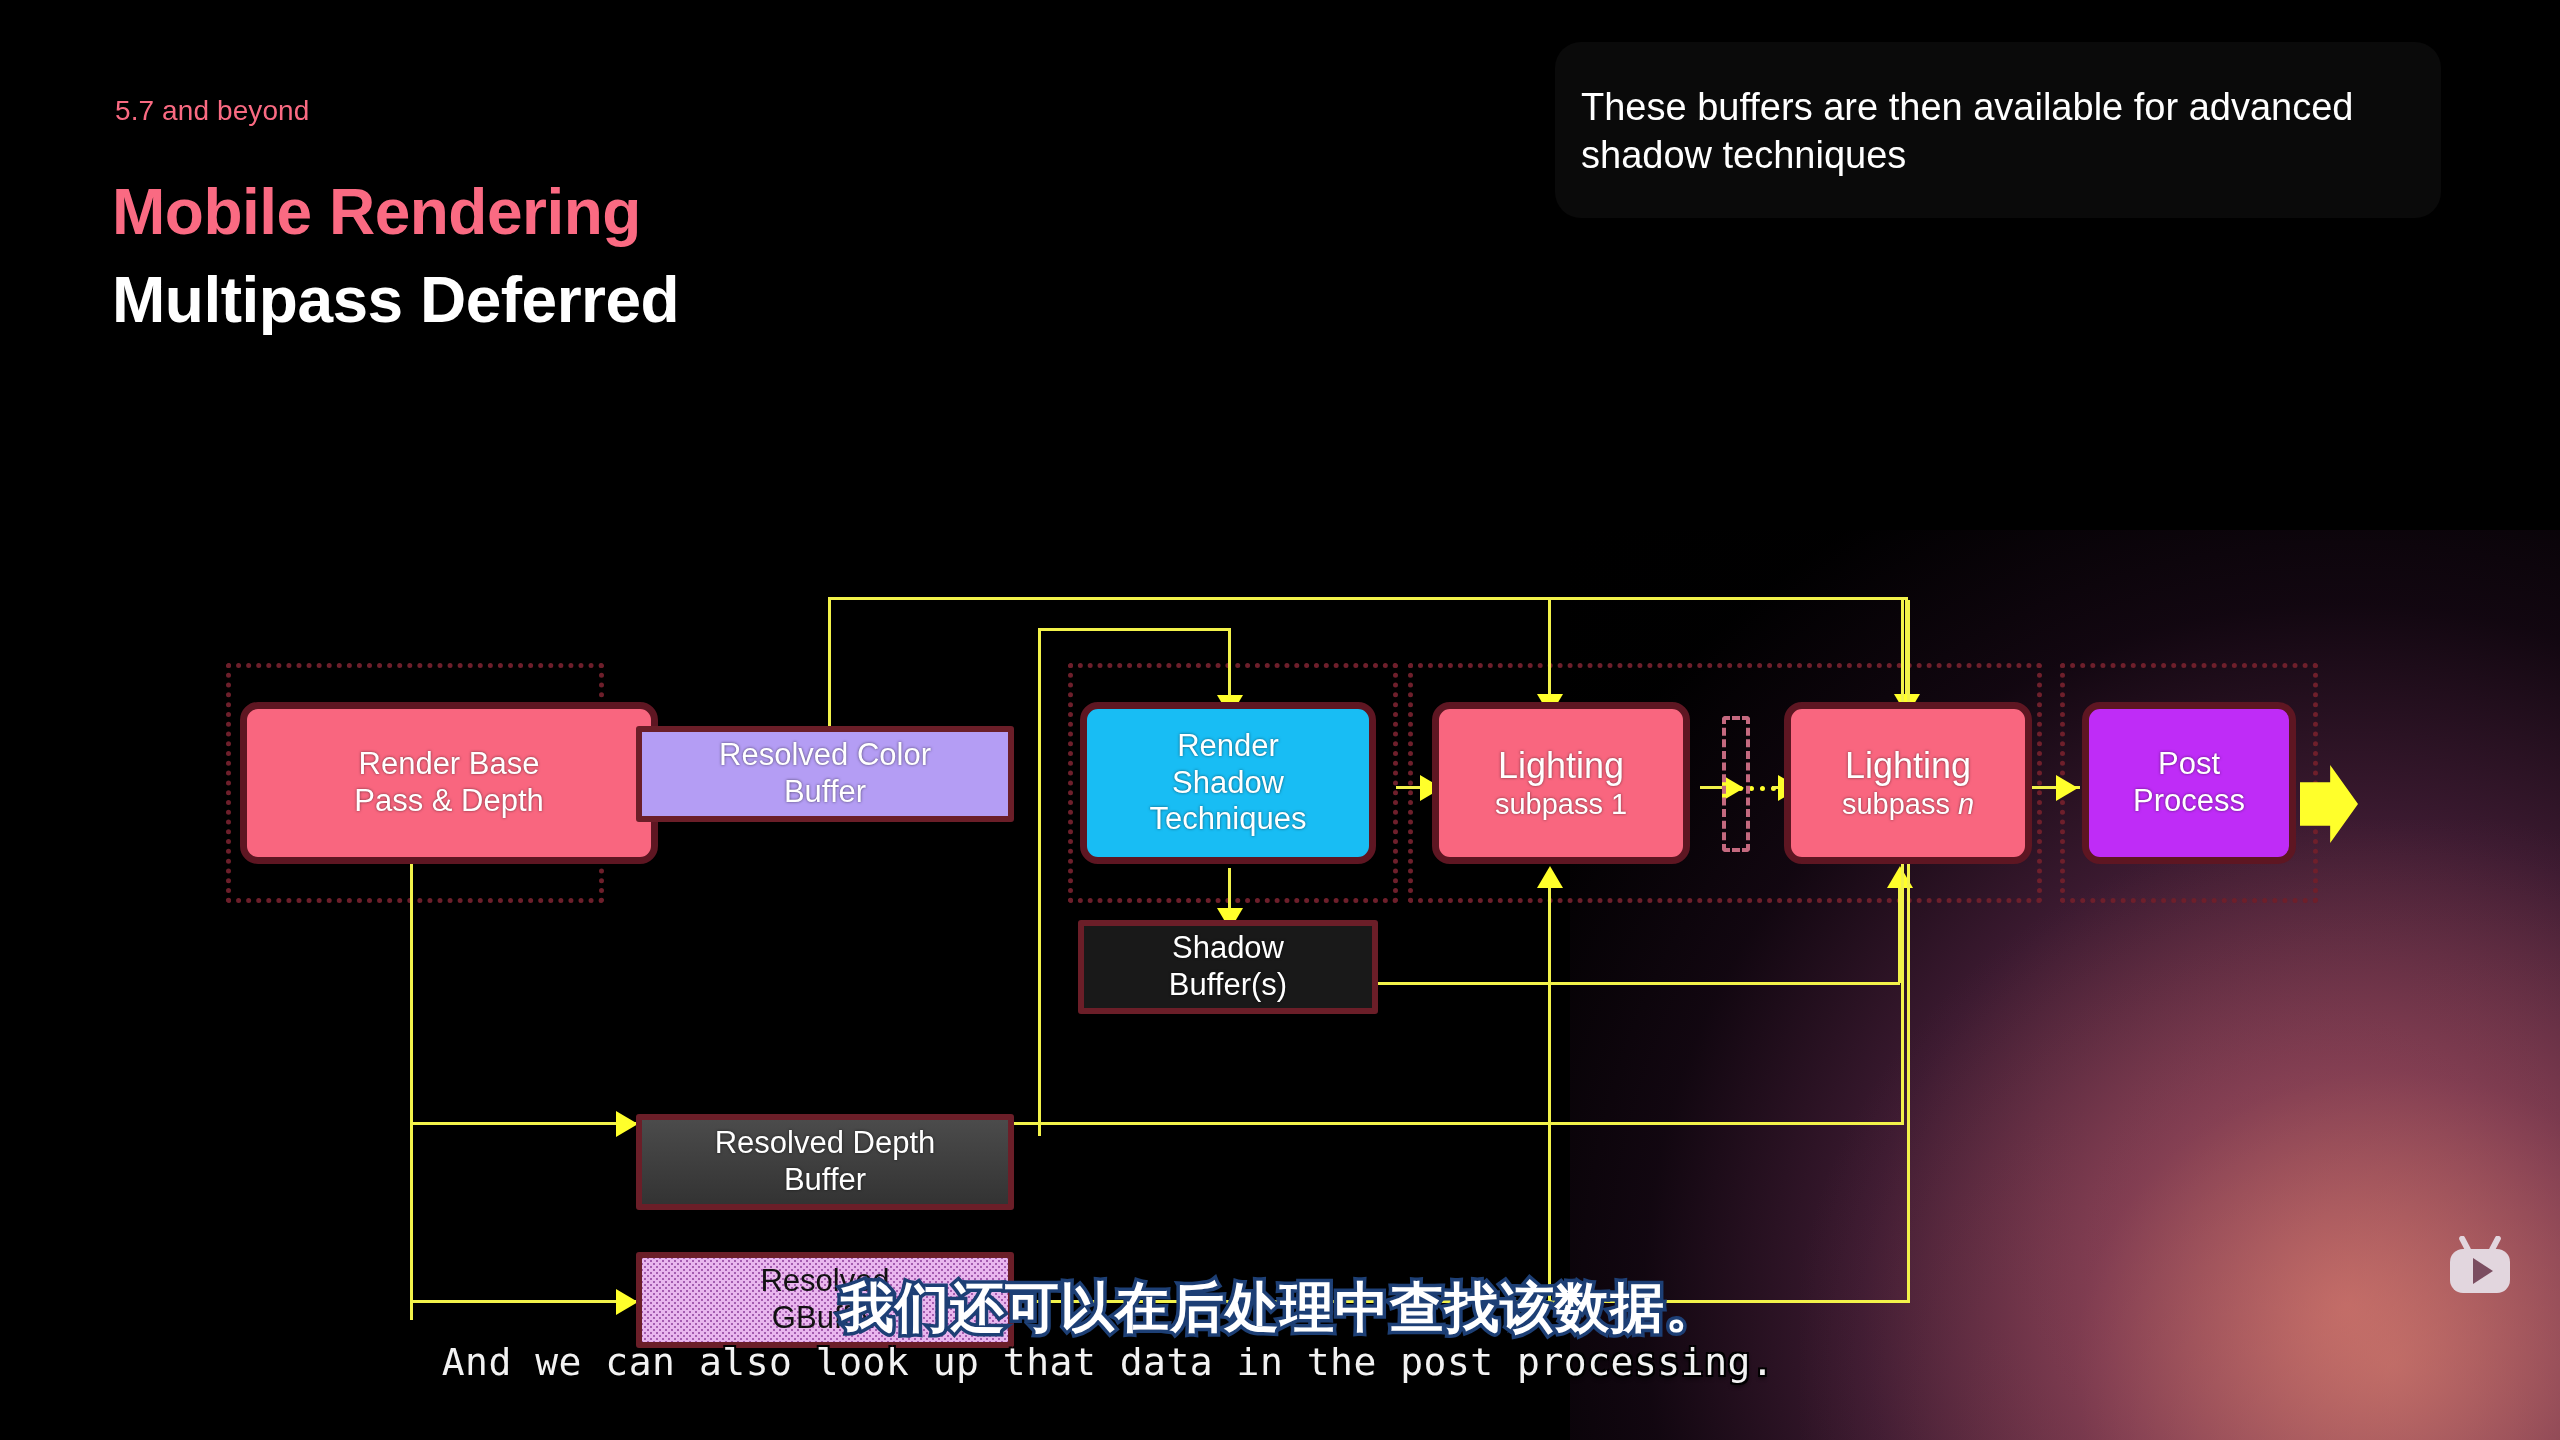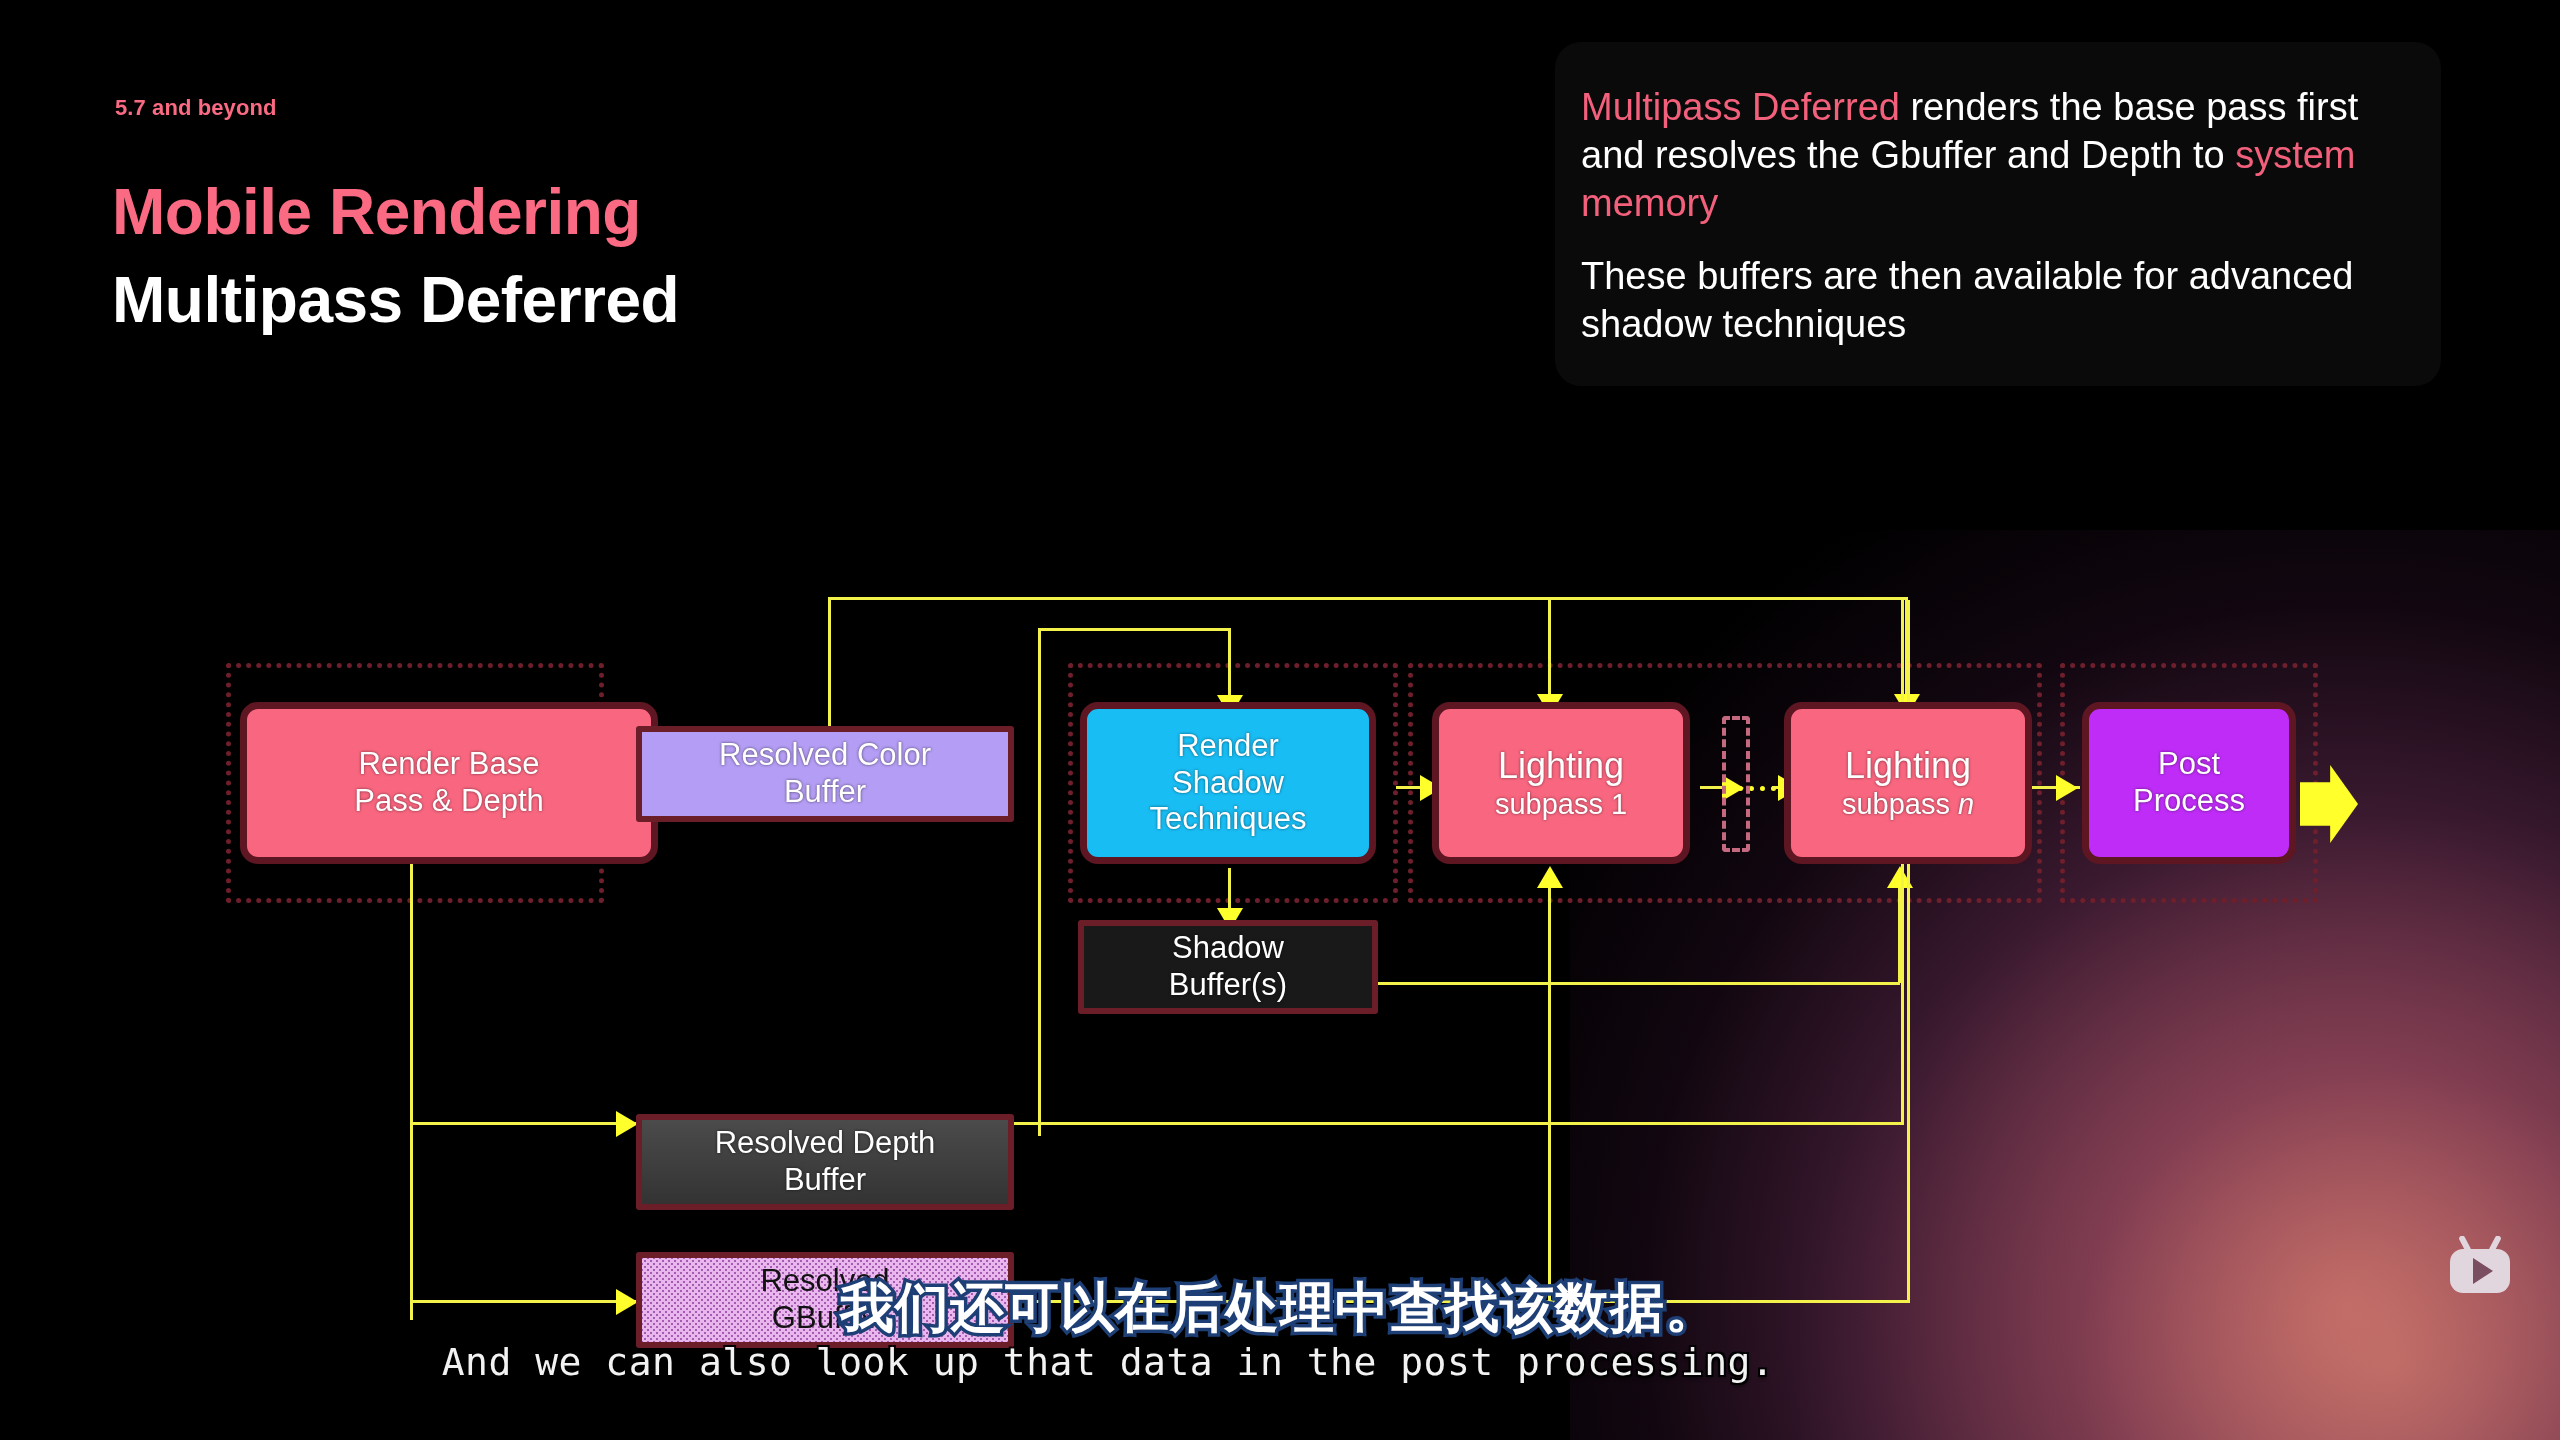--- a/index.html
+++ b/index.html
@@ -36,22 +36,22 @@
         rgba(214,126,112,0.55) 0%,
         rgba(150,70,90,0.28) 38%,
         rgba(0,0,0,0) 72%);
     pointer-events: none;
   }
 
   
   #eyebrow {
     position: absolute;
     left: 115px; top: 95px;
-    font-size: 22px;
-    font-weight: bold;
+    font-size: 28px;
+    font-weight: normal;
     color: #fa6a82;
     letter-spacing: 0.1px;
   }
   #title-main {
     position: absolute;
     left: 112px; top: 180px;
     font-size: 64px;
     font-weight: bold;
     color: #fa6a82;
     letter-spacing: -0.5px;
@@ -238,21 +238,20 @@
 <body>
 
 <div id="bg-glow"></div>
 <div id="bg-glow2"></div>
 
 <div id="eyebrow">5.7 and beyond</div>
 <div id="title-main">Mobile Rendering</div>
 <div id="title-sub">Multipass Deferred</div>
 
 <div id="callout">
-  <p class="para"><span class="hl">Multipass Deferred</span><span> renders the base pass first and resolves the Gbuffer and Depth to </span><span class="hl">system memory</span></p>
   <p class="para">These buffers are then available for advanced shadow techniques</p>
 </div>
 
 <div id="diagram">
 
   <div class="group" style="left:226px;  top:663px;  width:378px;  height:240px;"></div>
   <div class="group" style="left:1068px; top:663px;  width:330px;  height:240px;"></div>
   <div class="group" style="left:1408px; top:663px;  width:634px;  height:240px;"></div>
   <div class="group" style="left:2060px; top:663px;  width:258px;  height:240px;"></div>
 

